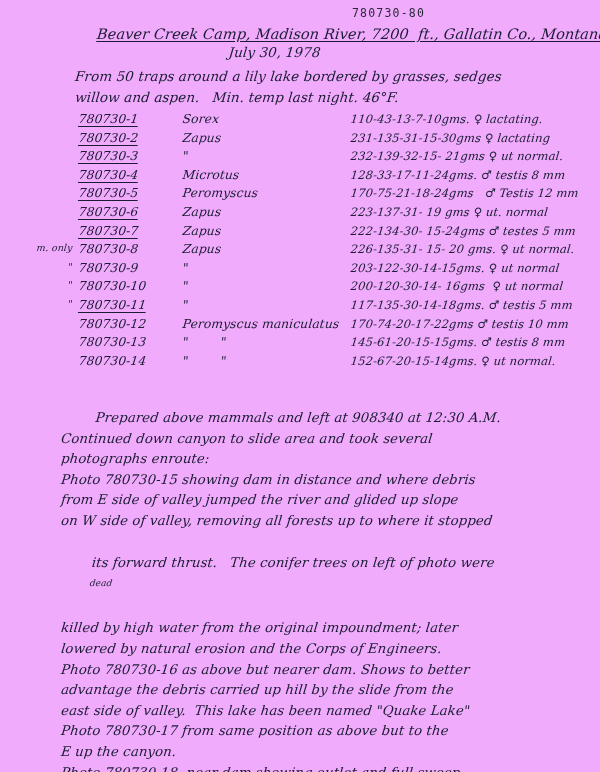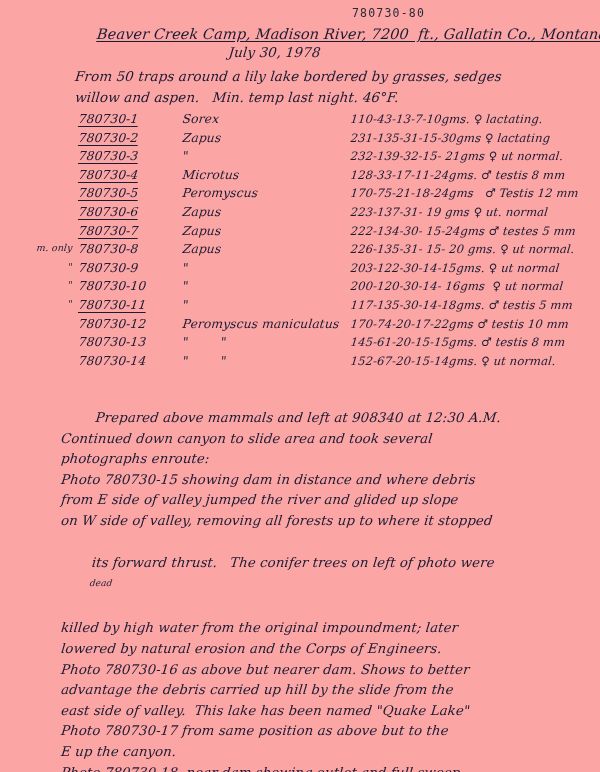--- a/index.html
+++ b/index.html
@@ -12,21 +12,21 @@
     height: 772px;
     font-family: "DejaVu Serif", serif;
     color: #1a1a28;
     overflow: hidden;
     position: relative;
   }
   .page {
     position: relative;
     width: 600px;
     height: 772px;
-    background: #fca5a5;
+    background: #f0abfc;
     box-sizing: border-box;
   }
   
   .hand {
     font-family: "DejaVu Serif", serif;
     font-style: italic;
     color: #1b1b33;
     letter-spacing: 0.1px;
     transform: skewX(-6deg);
     transform-origin: left bottom;

